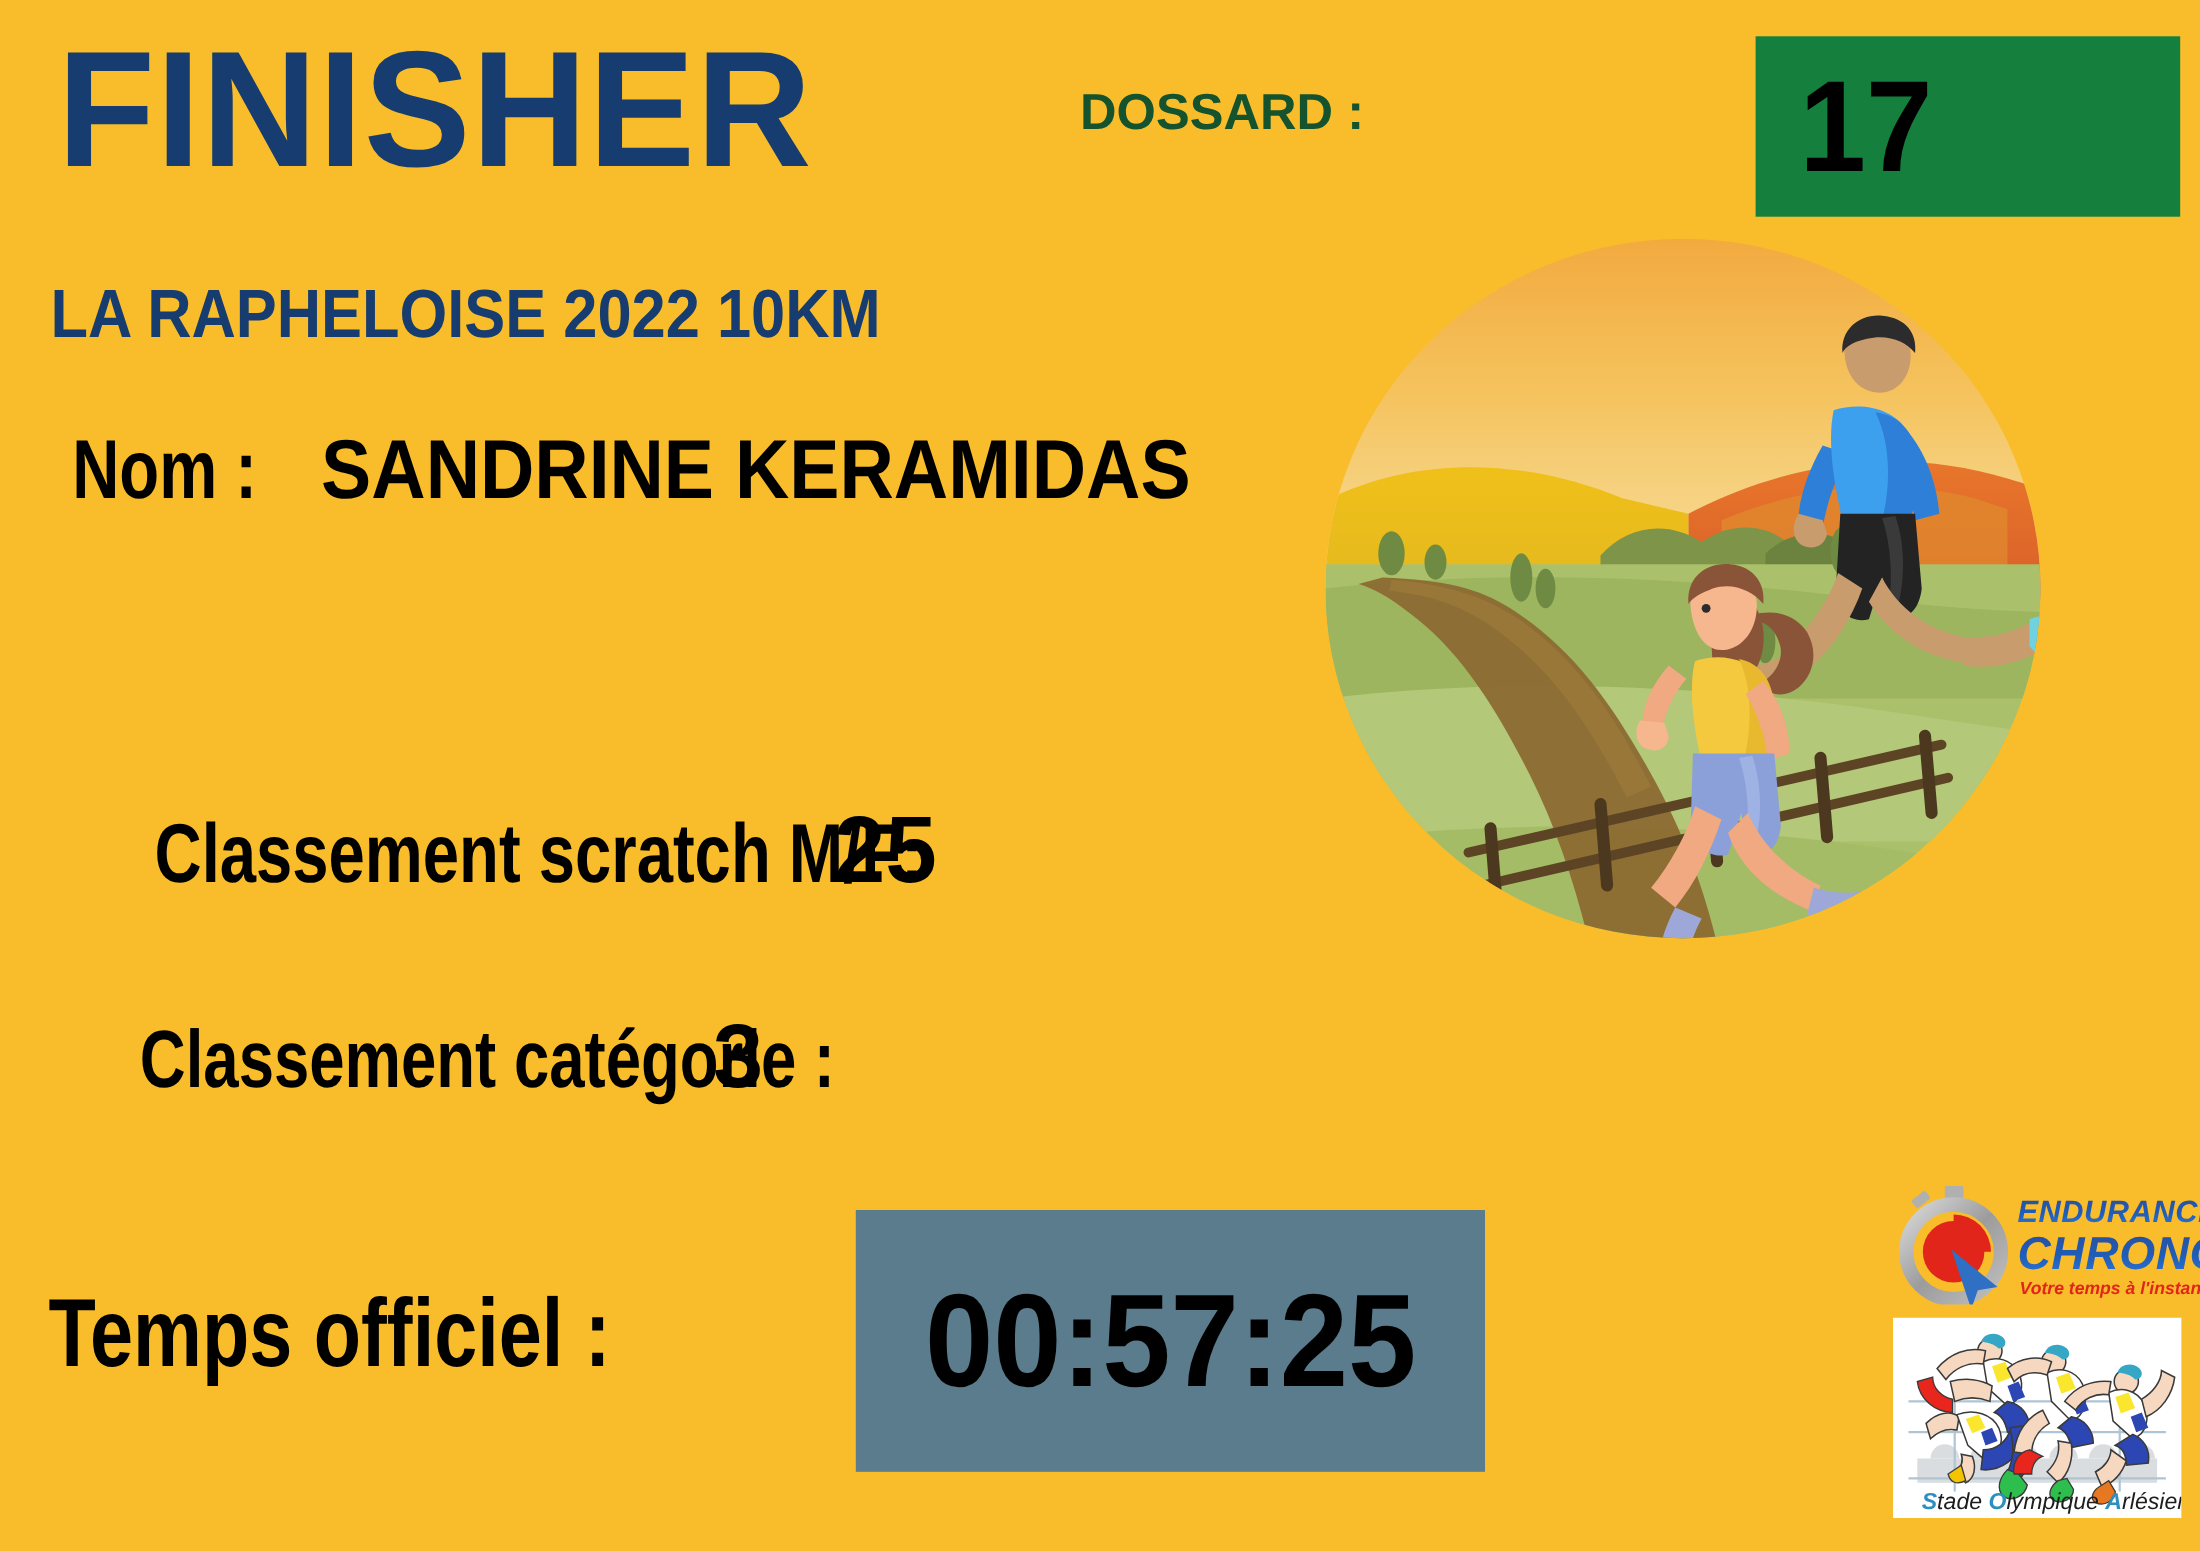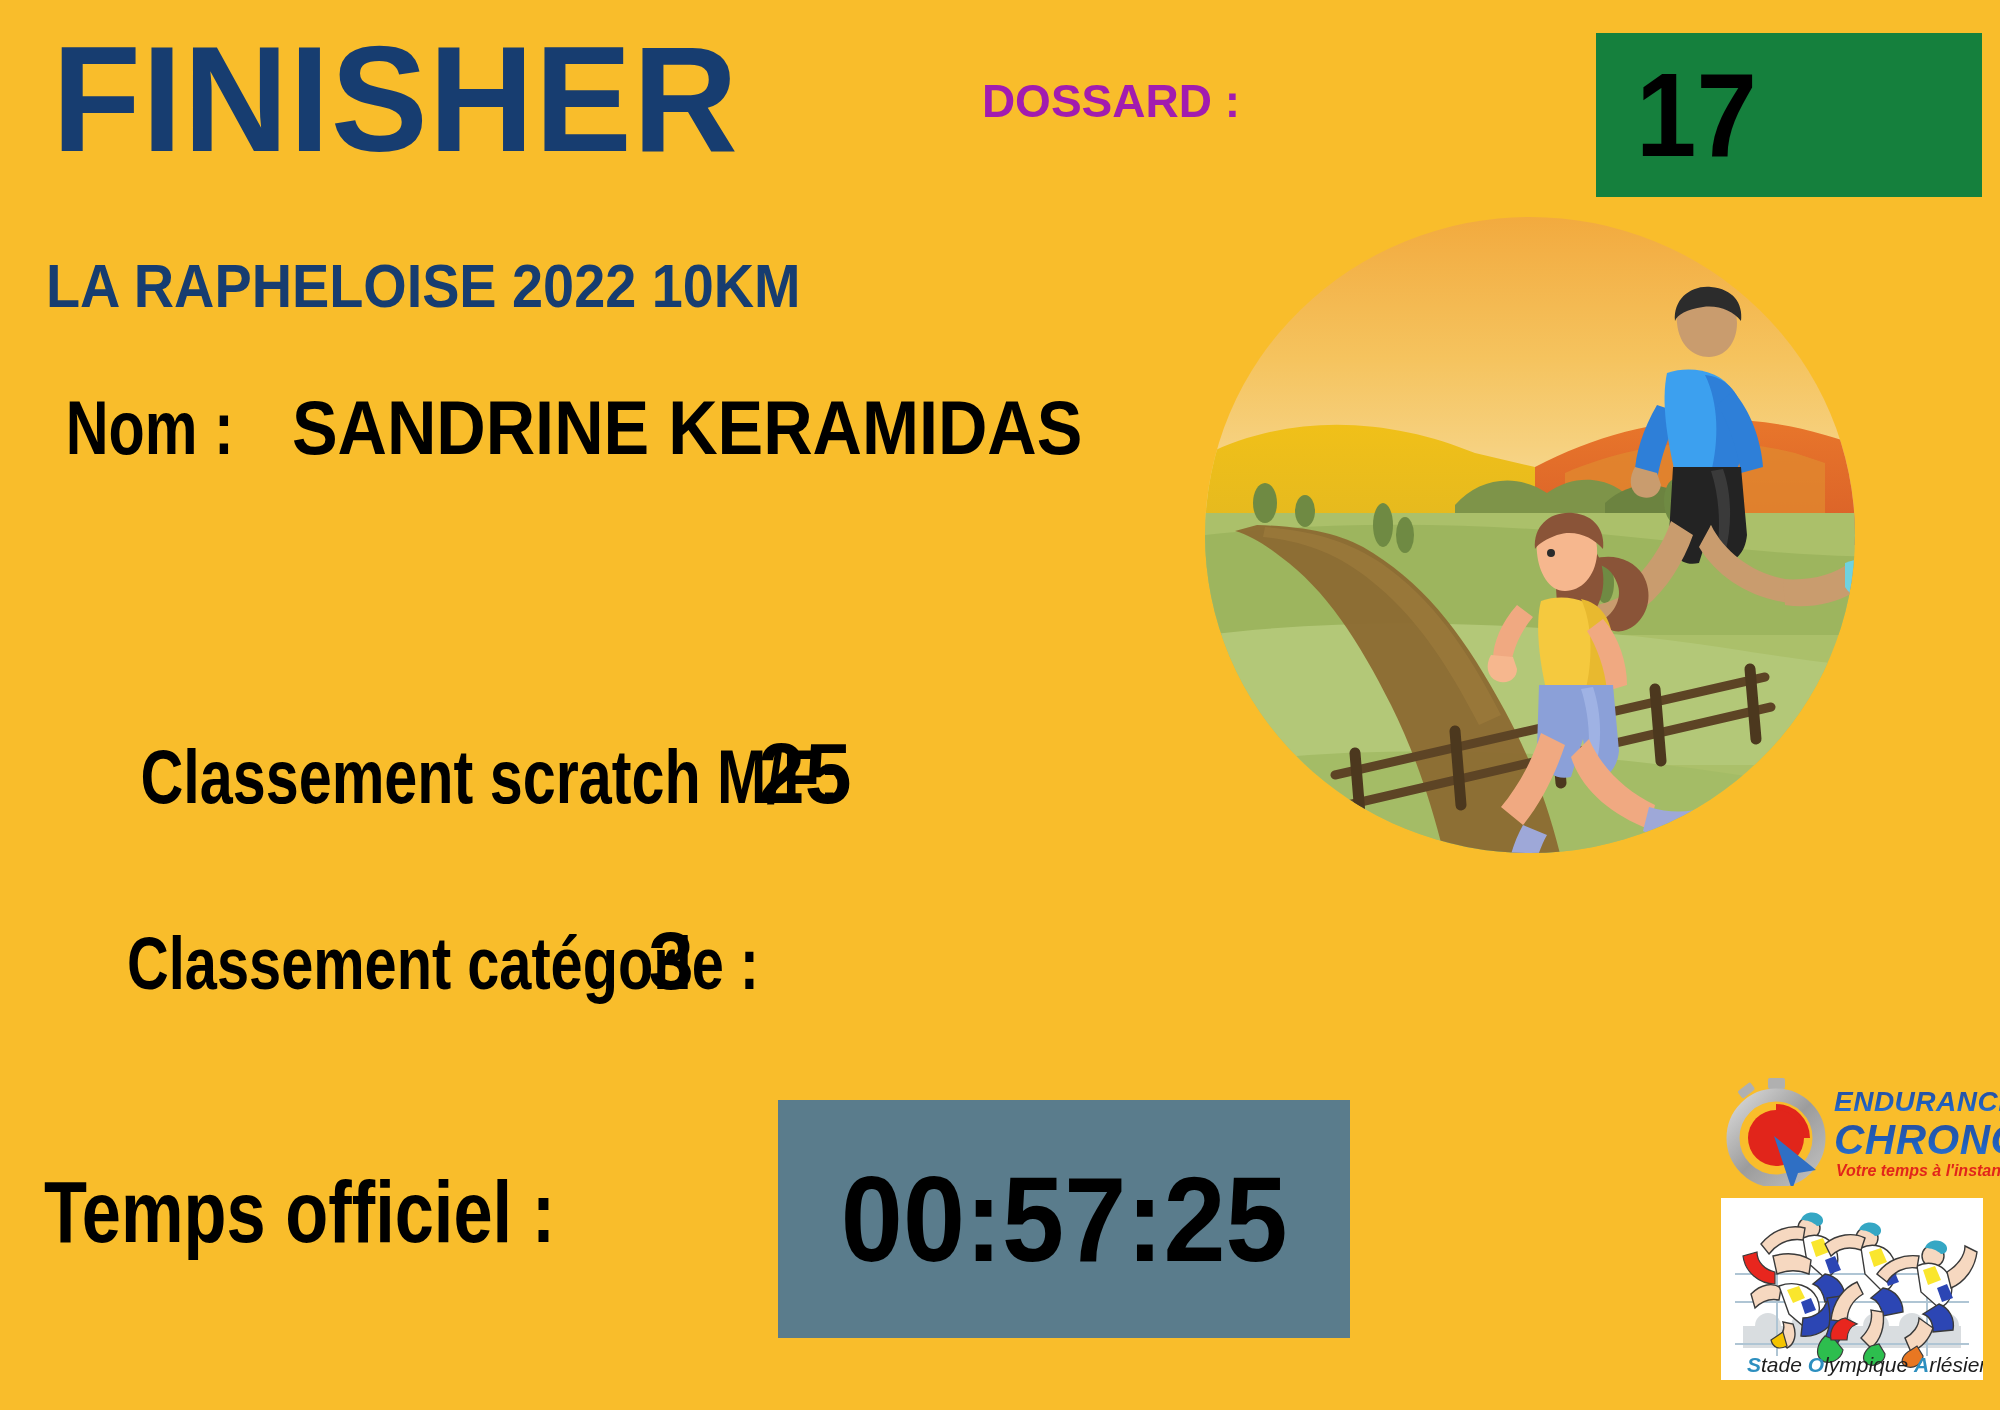--- a/index.html
+++ b/index.html
@@ -47,21 +47,21 @@
   }
 
   
   .dossard-label {
     position: absolute;
     right: 760px;
     top: 78px;
     font-weight: bold;
     font-size: 46px;
     line-height: 1;
-    color: #a21caf;
+    color: #14532d;
     white-space: nowrap;
   }
   .dossard-box {
     position: absolute;
     left: 1596px;
     top: 33px;
     width: 386px;
     height: 164px;
     background: #15803d;
     display: flex;

